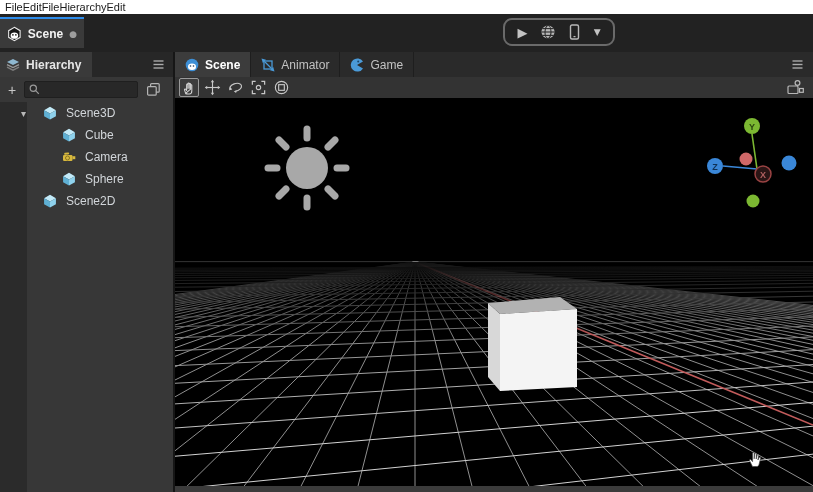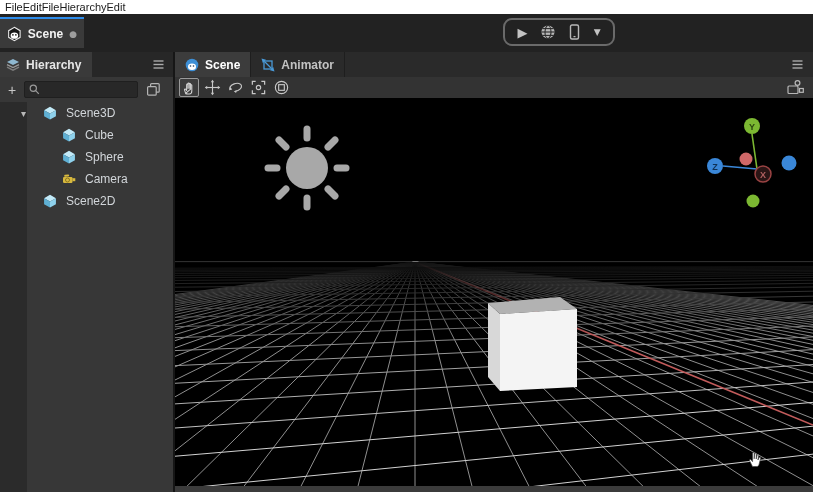--- a/index.html
+++ b/index.html
@@ -49,21 +49,21 @@
          font-size:10px;font-family:"DejaVu Sans",sans-serif;}
   .caret.hiddenc{visibility:hidden;}
   .d1{padding-left:62px;text-align:right;}
   .d0{padding-left:17px;}
   .nicon{margin-right:9px;flex:none;}
   
   .spanel{left:175px;top:52px;width:638px;height:440px;background:#2a2a2a;}
   .divider{left:173px;top:52px;width:2px;height:440px;background:#161616;}
   .stabs{left:0;top:0;width:638px;height:25px;background:#2a2a2a;display:flex;}
   .stab{display:flex;align-items:center;gap:6px;padding:0 10px;border-right:1px solid #1e1e1e;
-        color:#c2c2c2;font-size:12px;font-weight:bold;}
+        color:#c2c2c2;font-size:12px;}
   .stab.active{background:#3c3c3c;color:#ffffff;font-weight:bold;}
   .smenu{right:9px;top:6px;}
   .stools{left:0;top:25px;width:638px;height:21px;background:#333333;display:flex;
           align-items:center;gap:3px;padding-left:4px;box-sizing:border-box;}
   .tool{width:20px;height:19px;display:flex;align-items:center;justify-content:center;
         border:1px solid transparent;border-radius:2px;box-sizing:border-box;}
   .tool.sel{border-color:#9a9a9a;background:#3d3d3d;}
   .camtool{position:absolute;right:8px;top:2px;}
   .vp{left:0;top:46px;width:638px;height:388px;background:#000;}
   .strip{left:0;top:434px;width:638px;height:6px;background:#3b3b3b;}
@@ -151,35 +151,35 @@
     </div>
     <div class="trow d1">
       <svg class="nicon" width="14" height="14" viewBox="0 0 13 13">
         <polygon points="6.5,0.8 12,3.9 6.5,7 1,3.9" fill="#c2eaf8"></polygon>
         <polygon points="1,3.9 6.5,7 6.5,12.6 1,9.5" fill="#5fb0d4"></polygon>
         <polygon points="12,3.9 6.5,7 6.5,12.6 12,9.5" fill="#8ed1ec"></polygon>
       </svg>
       <span>Cube</span>
     </div>
     <div class="trow d1">
-      <svg class="nicon" width="14" height="14" viewBox="0 0 13 13">
-        <polygon points="6.5,0.8 12,3.9 6.5,7 1,3.9" fill="#c2eaf8"></polygon>
-        <polygon points="1,3.9 6.5,7 6.5,12.6 1,9.5" fill="#5fb0d4"></polygon>
-        <polygon points="12,3.9 6.5,7 6.5,12.6 12,9.5" fill="#8ed1ec"></polygon>
-      </svg>
-      <span>Sphere</span>
-    </div>
-    <div class="trow d1">
       <svg class="nicon" width="14" height="14" viewBox="0 0 14 14">
         <rect x="1" y="5" width="9.5" height="6" rx="1.2" fill="#d8b93e"></rect>
         <circle cx="5.5" cy="8" r="2" fill="none" stroke="#8a7420" stroke-width="1"></circle>
         <rect x="10.5" y="6.2" width="2.8" height="3" fill="#d8b93e"></rect>
         <rect x="2.2" y="2.6" width="5" height="2" rx="1" fill="#d8b93e" transform="rotate(-8 4.7 3.6)"></rect>
       </svg>
       <span>Camera</span>
+    </div>
+    <div class="trow d1">
+      <svg class="nicon" width="14" height="14" viewBox="0 0 13 13">
+        <polygon points="6.5,0.8 12,3.9 6.5,7 1,3.9" fill="#c2eaf8"></polygon>
+        <polygon points="1,3.9 6.5,7 6.5,12.6 1,9.5" fill="#5fb0d4"></polygon>
+        <polygon points="12,3.9 6.5,7 6.5,12.6 12,9.5" fill="#8ed1ec"></polygon>
+      </svg>
+      <span>Sphere</span>
     </div>
     <div class="trow d0">
       <span class="caret hiddenc">▾</span>
       <svg class="nicon" width="14" height="14" viewBox="0 0 13 13">
         <polygon points="6.5,0.8 12,3.9 6.5,7 1,3.9" fill="#c2eaf8"></polygon>
         <polygon points="1,3.9 6.5,7 6.5,12.6 1,9.5" fill="#5fb0d4"></polygon>
         <polygon points="12,3.9 6.5,7 6.5,12.6 12,9.5" fill="#8ed1ec"></polygon>
       </svg>
       <span>Scene2D</span>
     </div>
@@ -200,20 +200,27 @@
       <span>Scene</span>
     </div>
     <div class="stab">
       <svg width="14" height="14" viewBox="0 0 14 14">
         <rect x="3" y="3" width="8" height="8" fill="none" stroke="#4a9ad8" stroke-width="1.3"></rect>
         <line x1="4" y1="4" x2="10" y2="10" stroke="#4a9ad8" stroke-width="1.2"></line>
         <polygon points="0.5,0.5 5,1.8 1.8,5" fill="#4a9ad8"></polygon>
         <polygon points="13.5,13.5 9,12.2 12.2,9" fill="#4a9ad8"></polygon>
       </svg>
       <span>Animator</span>
+    </div>
+    <div class="stab">
+      <svg width="14" height="14" viewBox="0 0 14 14">
+        <path d="M7 7 L13 3.6 A6.6 6.6 0 1 0 13 10.4 Z" fill="#4a9ad8"></path>
+        <circle cx="8.2" cy="3.6" r="1" fill="#1d4568"></circle>
+      </svg>
+      <span>Game</span>
     </div>
     <svg class="abs smenu" width="13" height="13" viewBox="0 0 13 13">
       <line x1="1.5" y1="3" x2="11.5" y2="3" stroke="#aaaaaa" stroke-width="1.4"></line>
       <line x1="1.5" y1="6.5" x2="11.5" y2="6.5" stroke="#aaaaaa" stroke-width="1.4"></line>
       <line x1="1.5" y1="10" x2="11.5" y2="10" stroke="#aaaaaa" stroke-width="1.4"></line>
     </svg>
   </div>
 
   <div class="abs stools">
     <div class="tool sel">

